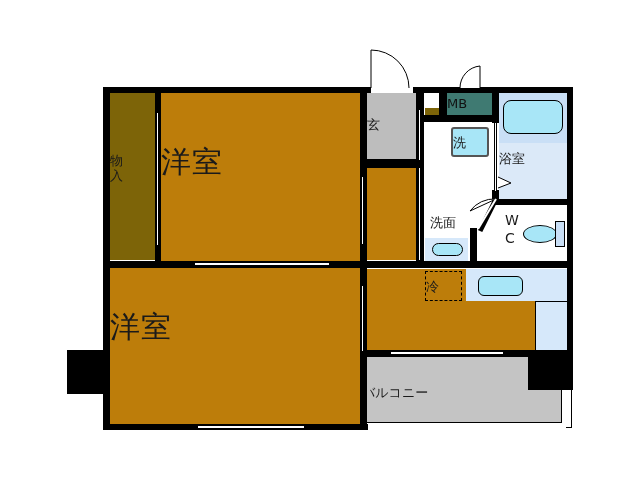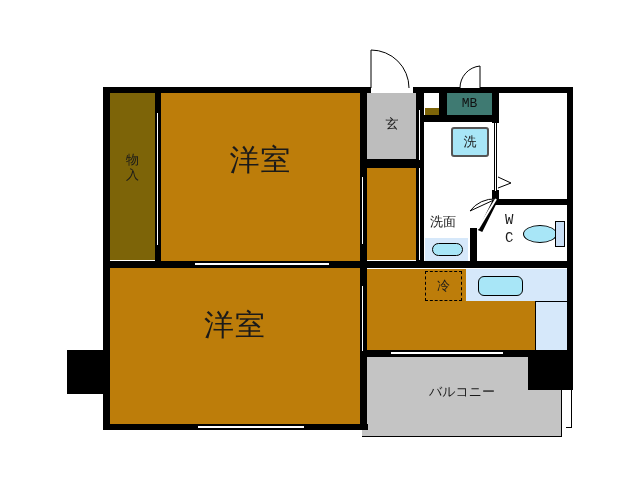--- a/index.html
+++ b/index.html
@@ -1,19 +1,19 @@
 <!DOCTYPE html>
 <html><head>
 <meta charset="utf-8">
 <style>
   html, body { margin:0; padding:0; background:#ffffff; }
   body { width:640px; height:480px; position:relative; overflow:hidden; font-family:"DejaVu Sans", sans-serif; }
   .abs { position:absolute; box-sizing:border-box; }
   .wall { background:#000; position:absolute; }
-  .room-label { position:absolute; text-align:center; color:#1a1a1a; white-space:nowrap;font-family:Liberation Mono, monospace; }
+  .room-label { position:absolute; text-align:left; color:#1a1a1a; white-space:nowrap; }
   .big { font-size:30px; line-height:30px; letter-spacing:1px; }
   .small { font-size:13px; line-height:15px; }
   .win { position:absolute; background:#fff; border-top:1px solid #000; border-bottom:1px solid #000; box-sizing:border-box; }
   .win::after { content:""; position:absolute; left:0; right:0; top:50%; border-top:1px solid #000; }
   .winv { position:absolute; background:#fff; border-left:1px solid #000; border-right:1px solid #000; box-sizing:border-box; }
   .winv::after { content:""; position:absolute; top:0; bottom:0; left:50%; border-left:1px solid #000; }
 </style>
 </head>
 <body>
 
@@ -60,40 +60,45 @@
 
   <div class="abs" style="left:451px;top:127px;width:38px;height:30px;background:#a8e6f7;border:2px solid #555;border-radius:3px;">
     <div class="room-label small" style="left:0;width:34px;top:6px;">洗</div>
   </div>
 
   <div class="room-label small" style="left:430px;top:215px;">洗面</div>
 
   <div class="abs" style="left:425px;top:238px;width:43px;height:23px;background:#d6e8fa;"></div>
   <div class="abs" style="left:432px;top:243px;width:31px;height:13px;background:#a8e6f7;border:1px solid #000;border-radius:7px;"></div>
 
+  <div class="abs" style="left:499px;top:93px;width:68px;height:106px;background:#dbe9f8;">
+    <div class="abs" style="left:0;top:0;width:68px;height:50px;background:#c9dff6;"></div>
+    <div class="abs" style="left:4px;top:7px;width:60px;height:34px;background:#a8e6f7;border:1px solid #000;border-radius:8px;"></div>
+    <div class="room-label small" style="left:0;width:68px;top:58px;">浴室</div>
+  </div>
 
   <div class="abs" style="left:477px;top:205px;width:90px;height:56px;background:#fff;">
     <div class="room-label" style="left:28px;top:6px;font-size:14px;line-height:18px;">
       <div>W</div>
       <div>C</div>
     </div>
     <div class="abs" style="left:46px;top:20px;width:34px;height:18px;background:#a8e6f7;border:1px solid #000;border-radius:50%;"></div>
     <div class="abs" style="left:78px;top:16px;width:10px;height:26px;background:#c9dff6;border:1px solid #000;"></div>
   </div>
 
   <div class="abs" style="left:367px;top:269px;width:168px;height:81px;background:#bd7d0a;"></div>
   <div class="abs" style="left:466px;top:269px;width:101px;height:32px;background:#d6e8fa;"></div>
   <div class="abs" style="left:535px;top:301px;width:32px;height:49px;background:#d6e8fa;border-left:1px solid #000;border-top:1px solid #000;"></div>
   <div class="abs" style="left:478px;top:276px;width:45px;height:20px;background:#a8e6f7;border:1px solid #000;border-radius:6px;"></div>
 
   <div class="abs" style="left:425px;top:271px;width:37px;height:30px;border:1px dashed #000;">
     <div class="room-label small" style="left:0;width:35px;top:7px;">冷</div>
   </div>
 
-  <div class="abs" style="left:362px;top:357px;width:200px;height:80px;background:#c4c4c4;border-right:1px solid #000;border-bottom:1px solid #000;">
+  <div class="abs" style="left:362px;top:357px;width:200px;height:66px;background:#c4c4c4;border-right:1px solid #000;border-bottom:1px solid #000;">
     <div class="room-label small" style="left:0;width:200px;top:28px;">バルコニー</div>
   </div>
   <div class="abs" style="left:566px;top:390px;width:6px;height:38px;border-right:1px solid #000;border-bottom:1px solid #000;"></div>
 
   <div class="wall" style="left:103px;top:87px;width:268px;height:6px;"></div>
   <div class="wall" style="left:413px;top:87px;width:160px;height:6px;"></div>
   <div class="wall" style="left:103px;top:87px;width:7px;height:343px;"></div>
   <div class="wall" style="left:103px;top:424px;width:265px;height:6px;"></div>
   <div class="wall" style="left:567px;top:87px;width:6px;height:270px;"></div>
   <div class="wall" style="left:155px;top:93px;width:6px;height:168px;"></div>

